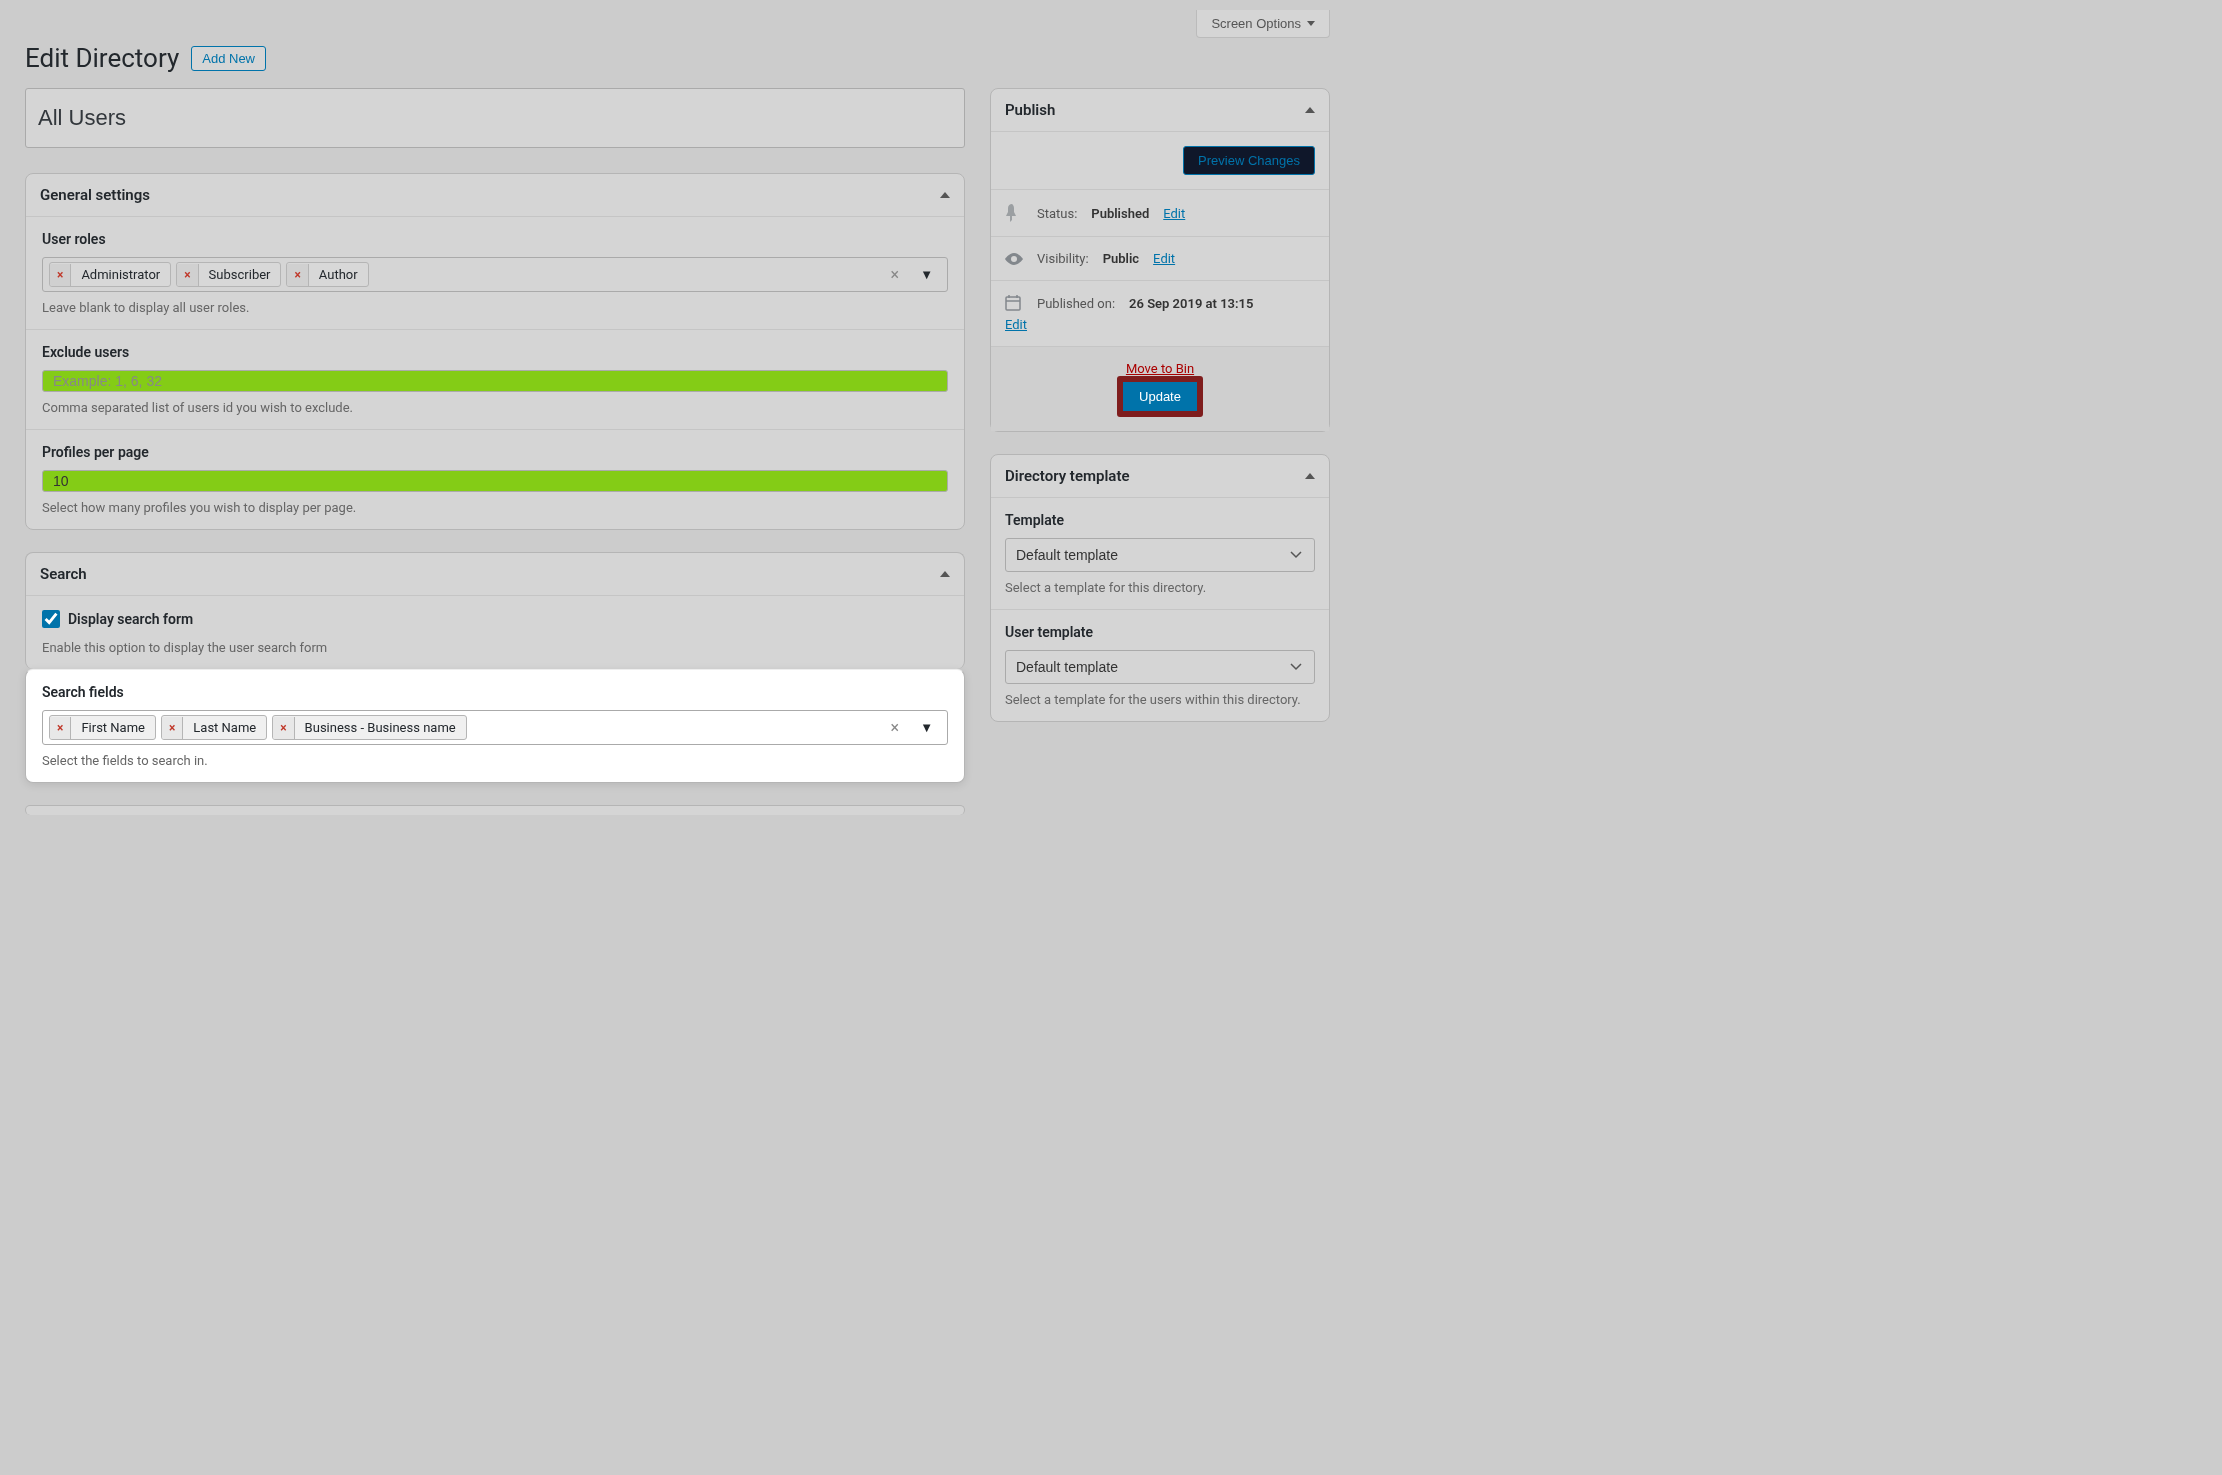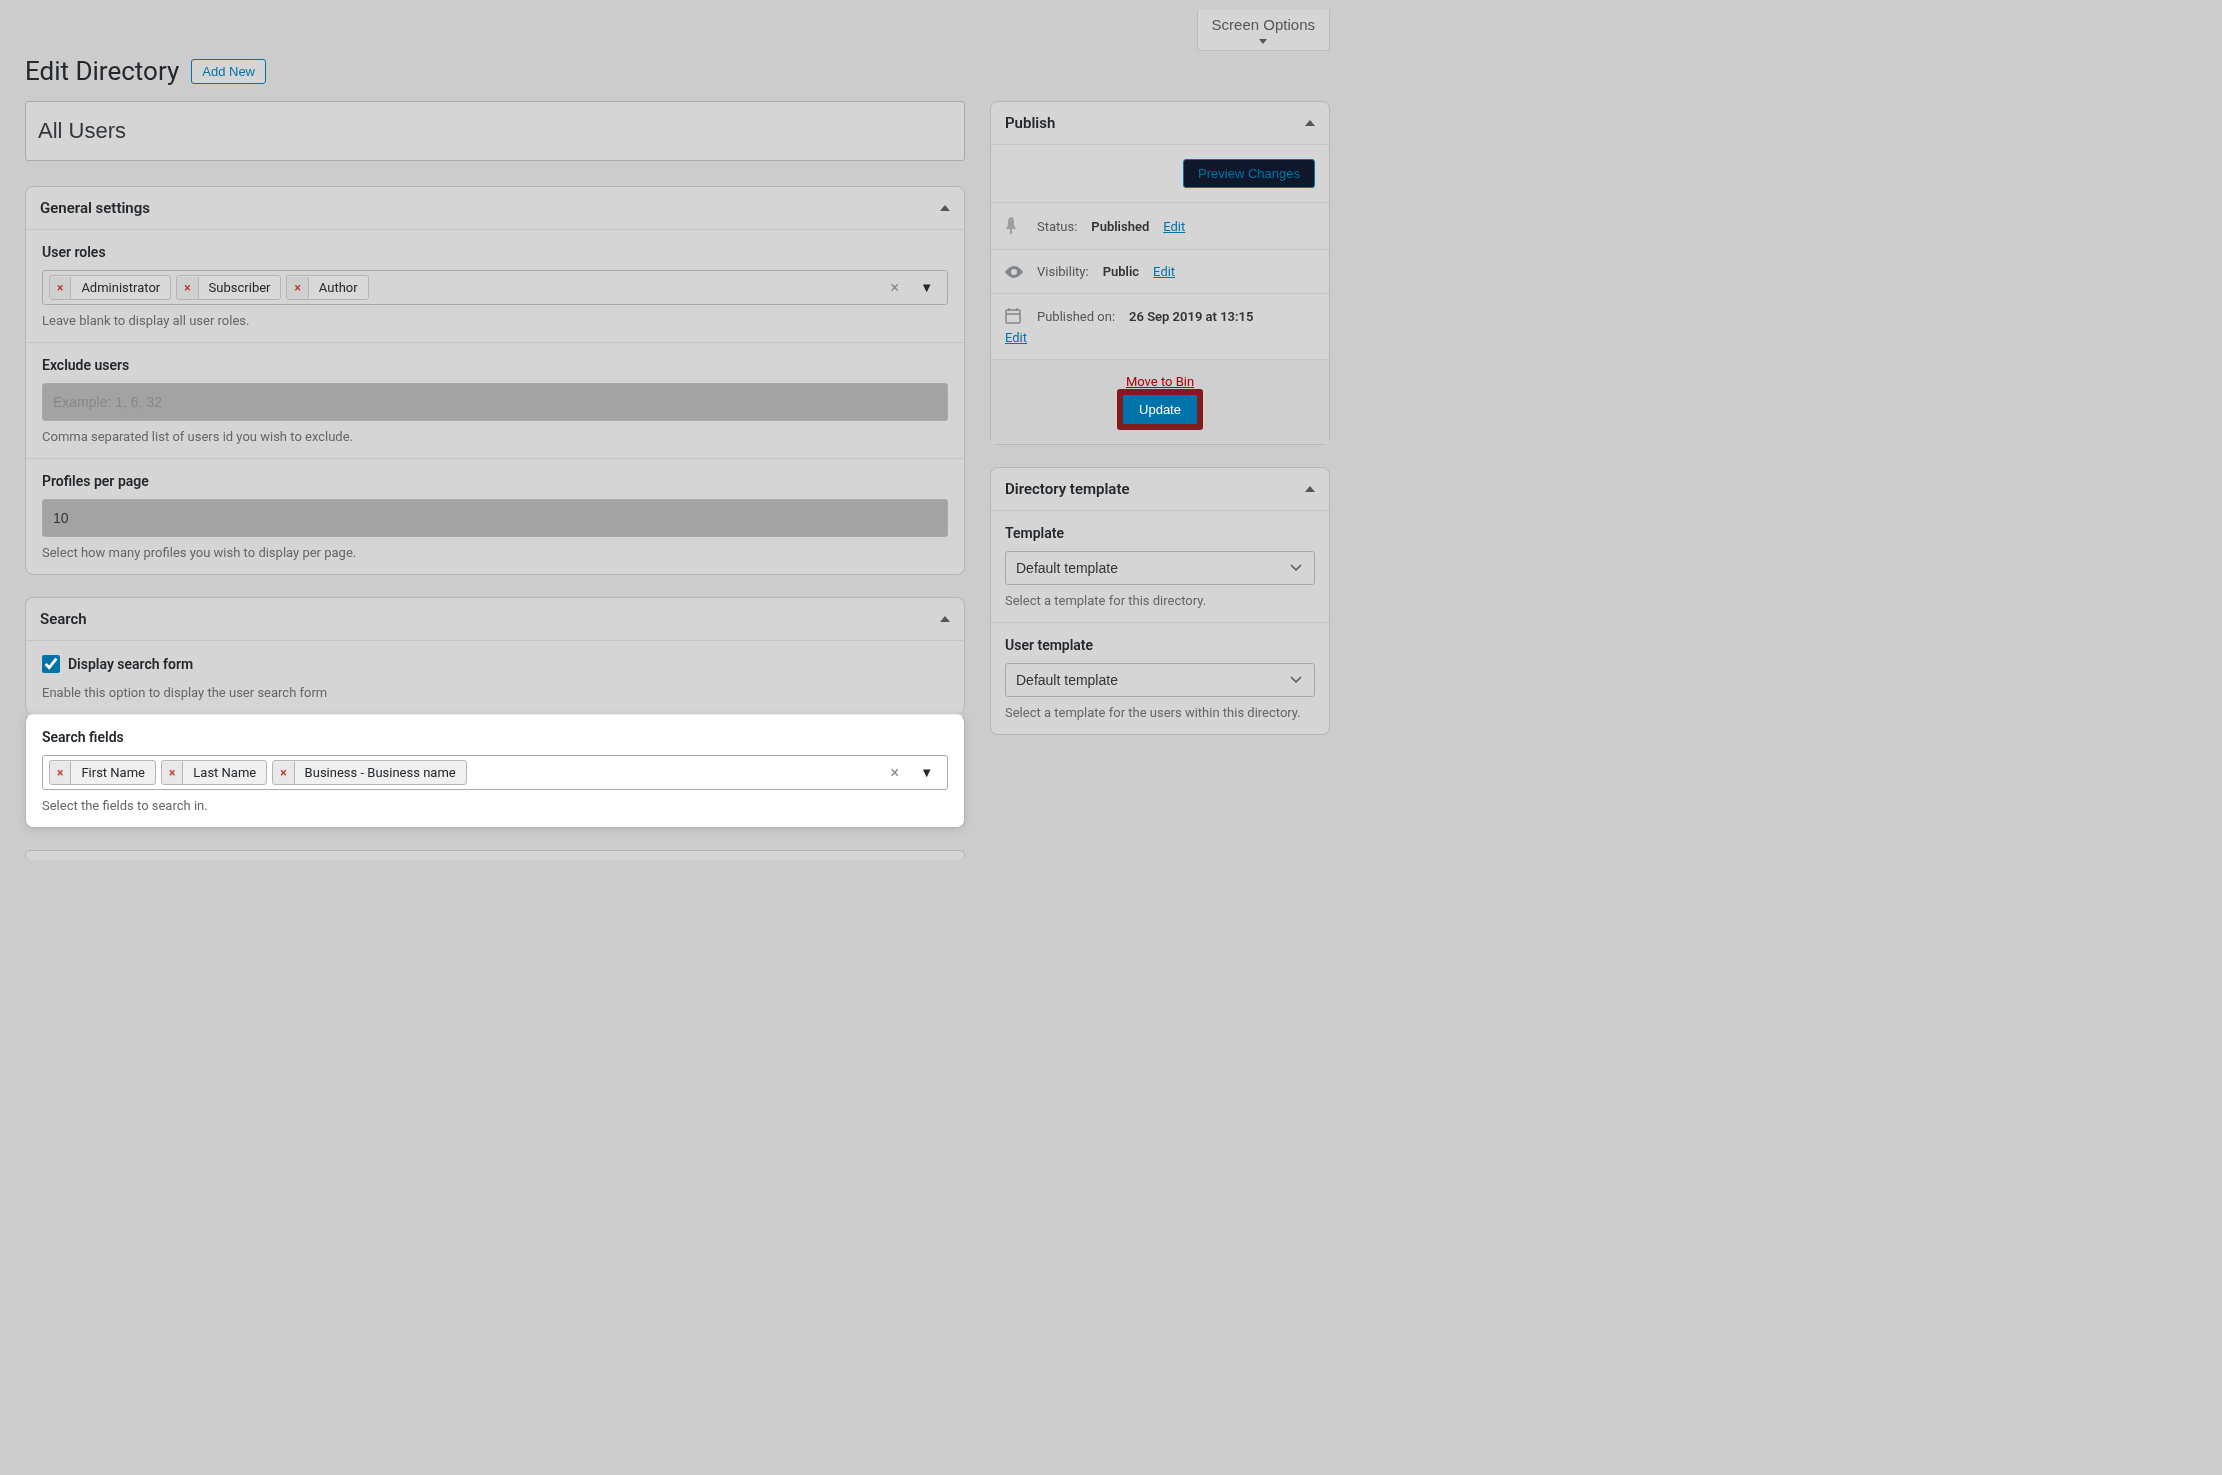--- a/index.html
+++ b/index.html
@@ -17,27 +17,26 @@
     display: flex;
     justify-content: flex-end;
     margin-bottom: 5px;
   }
   .screen-options-btn {
     background: #d5d5d5;
     border: 1px solid #bbb;
     border-top: none;
     border-radius: 0 0 4px 4px;
     padding: 6px 14px;
-    font-size: 15px;
+    font-size: 13px;
     color: #555;
     cursor: pointer;
     display: inline-flex;
     align-items: center;
     gap: 6px;
-    flex-direction: column;
   }
   .page-header {
     display: flex;
     align-items: center;
     gap: 12px;
     margin-bottom: 15px;
   }
   .page-title {
     font-size: 26px;
     font-weight: 400;
@@ -166,22 +165,22 @@
     padding: 0 8px;
     cursor: pointer;
   }
   .ms-arrow {
     padding: 0 8px;
     cursor: pointer;
   }
   
   .text-input {
     width: 100%;
-    padding: 10px 10px;
-    background: #a3a3a3;
+    padding: 2px 10px;
+    background: #84cc16;
     border: 1px solid #aaa;
     border-radius: 3px;
     font-size: 14px;
     color: #333;
   }
   .text-input::placeholder { color: #888; }
   
   .checkbox-row {
     display: flex;
     align-items: center;

